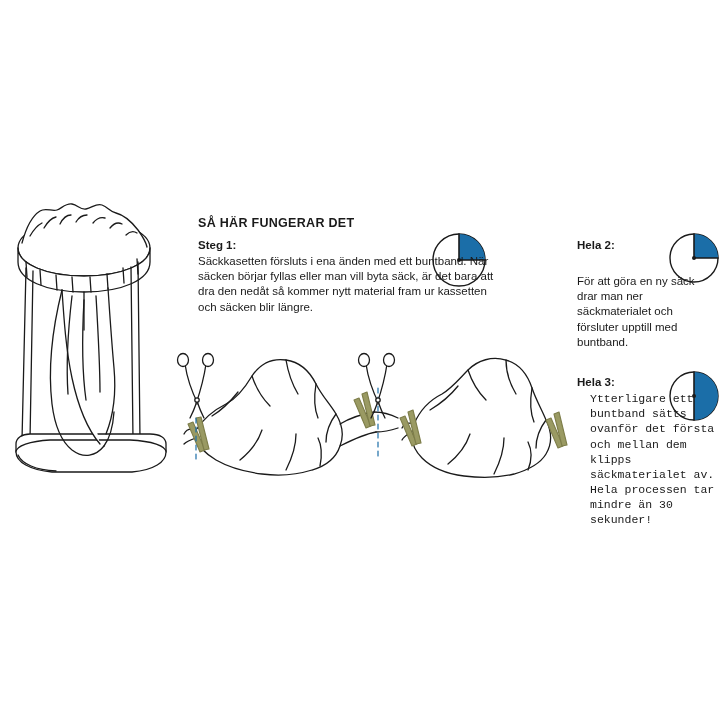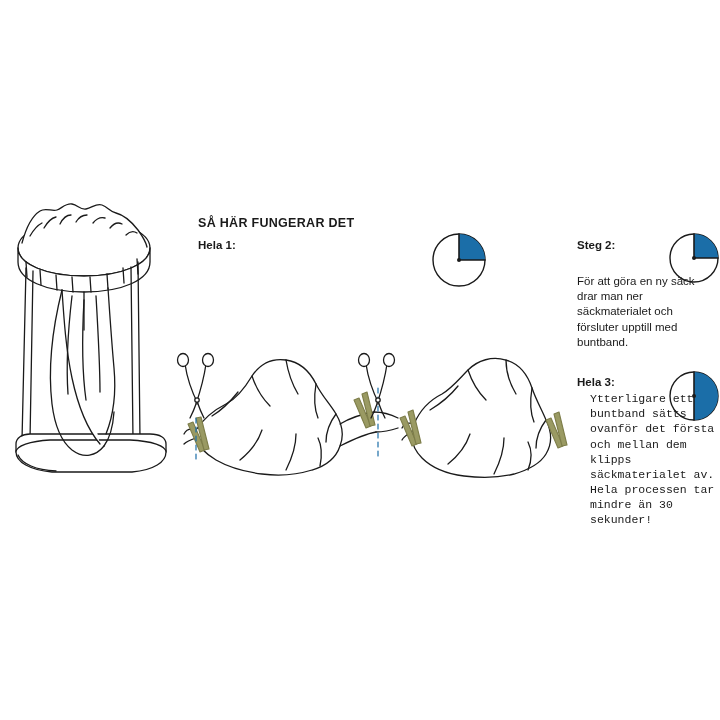--- a/index.html
+++ b/index.html
@@ -196,21 +196,22 @@
         <path d="M694 396 L694 372 A24 24 0 0 1 694 420 Z" fill="#1b6ea8" stroke="none"></path>
         <path d="M694 372 L694 420" stroke="#1a1a1a" stroke-width="1.6"></path>
         <circle cx="694" cy="396" r="2" fill="#1a1a1a" stroke="none"></circle>
       </g>
 
     </g>
   </svg>
 
   <div class="txt heading" id="t-heading">SÅ HÄR FUNGERAR DET</div>
 
-  <div class="txt steplabel" id="t-step1-label">Hela 1:</div>
-
-  <div class="txt steplabel" id="t-step2-label">Steg 2:</div>
+  <div class="txt steplabel" id="t-step1-label">Steg 1:</div>
+  <div class="txt body" id="t-step1-body">Säckkasetten försluts i ena änden med ett buntband. När säcken börjar fyllas eller man vill byta säck, är det bara att dra den nedåt så kommer nytt material fram ur kassetten och säcken blir längre.</div>
+
+  <div class="txt steplabel" id="t-step2-label">Hela 2:</div>
   <div class="txt body" id="t-step2-body">För att göra en ny säck drar man ner säckmaterialet och försluter upptill med buntband.</div>
 
   <div class="txt steplabel" id="t-step3-label">Hela 3:</div>
   <div class="txt body" id="t-step3-body">Ytterligare ett buntband sätts ovanför det första och mellan dem klipps säckmaterialet av. Hela processen tar mindre än 30 sekunder!</div>
 
 </div>
 
 </body></html>

